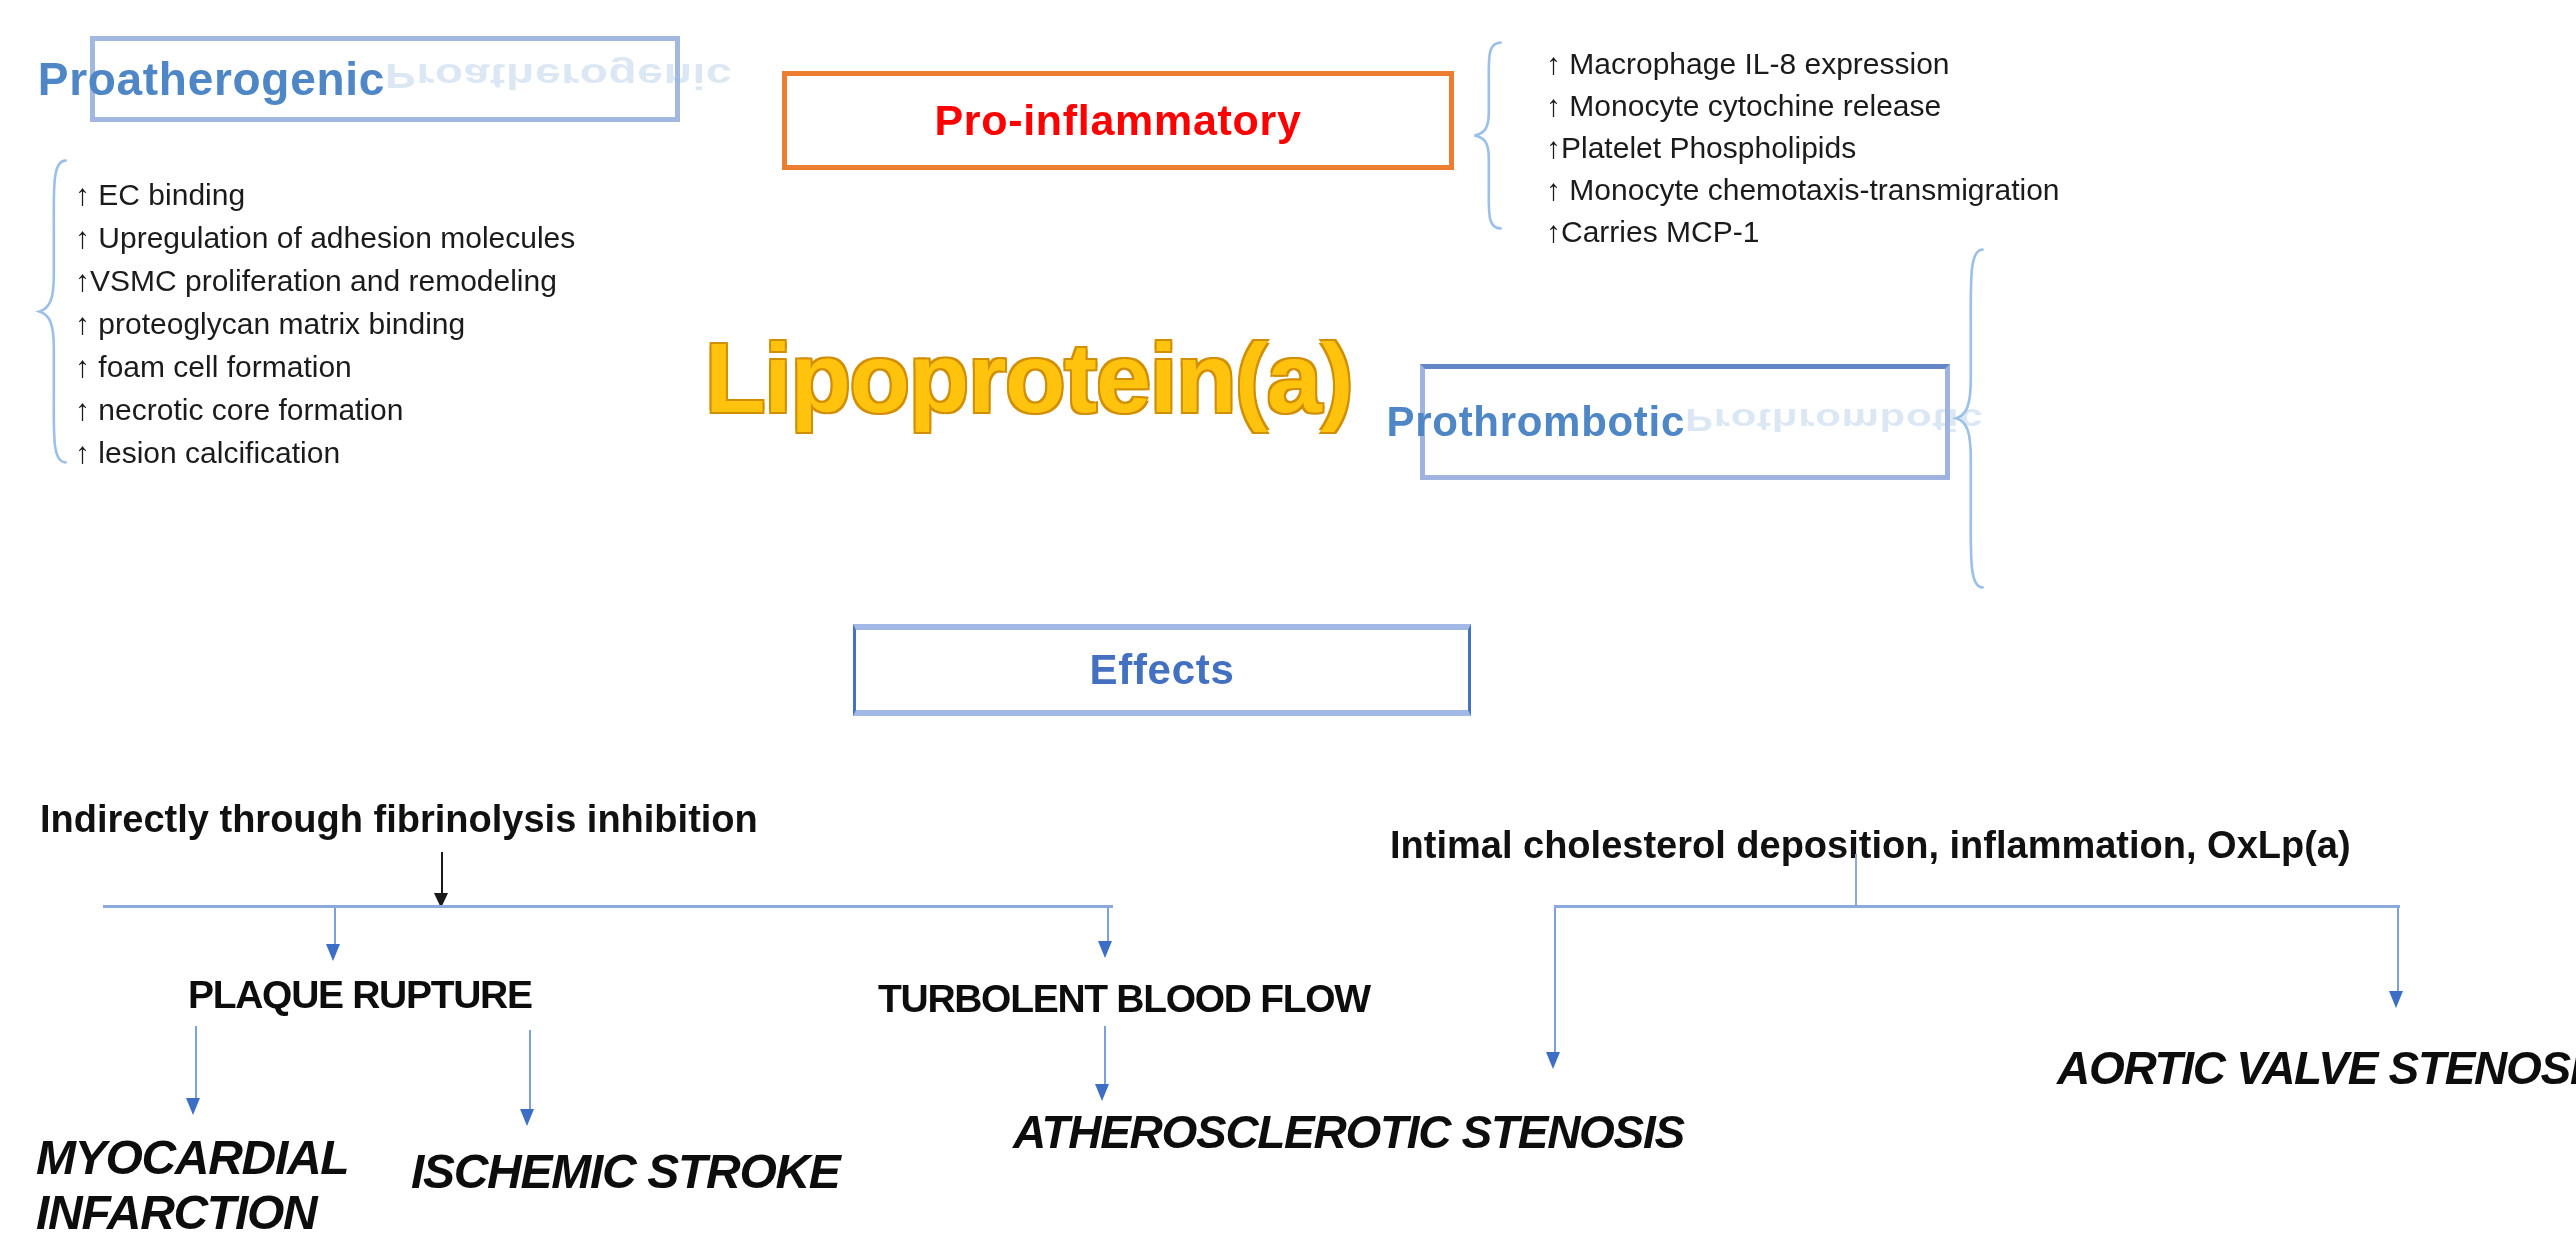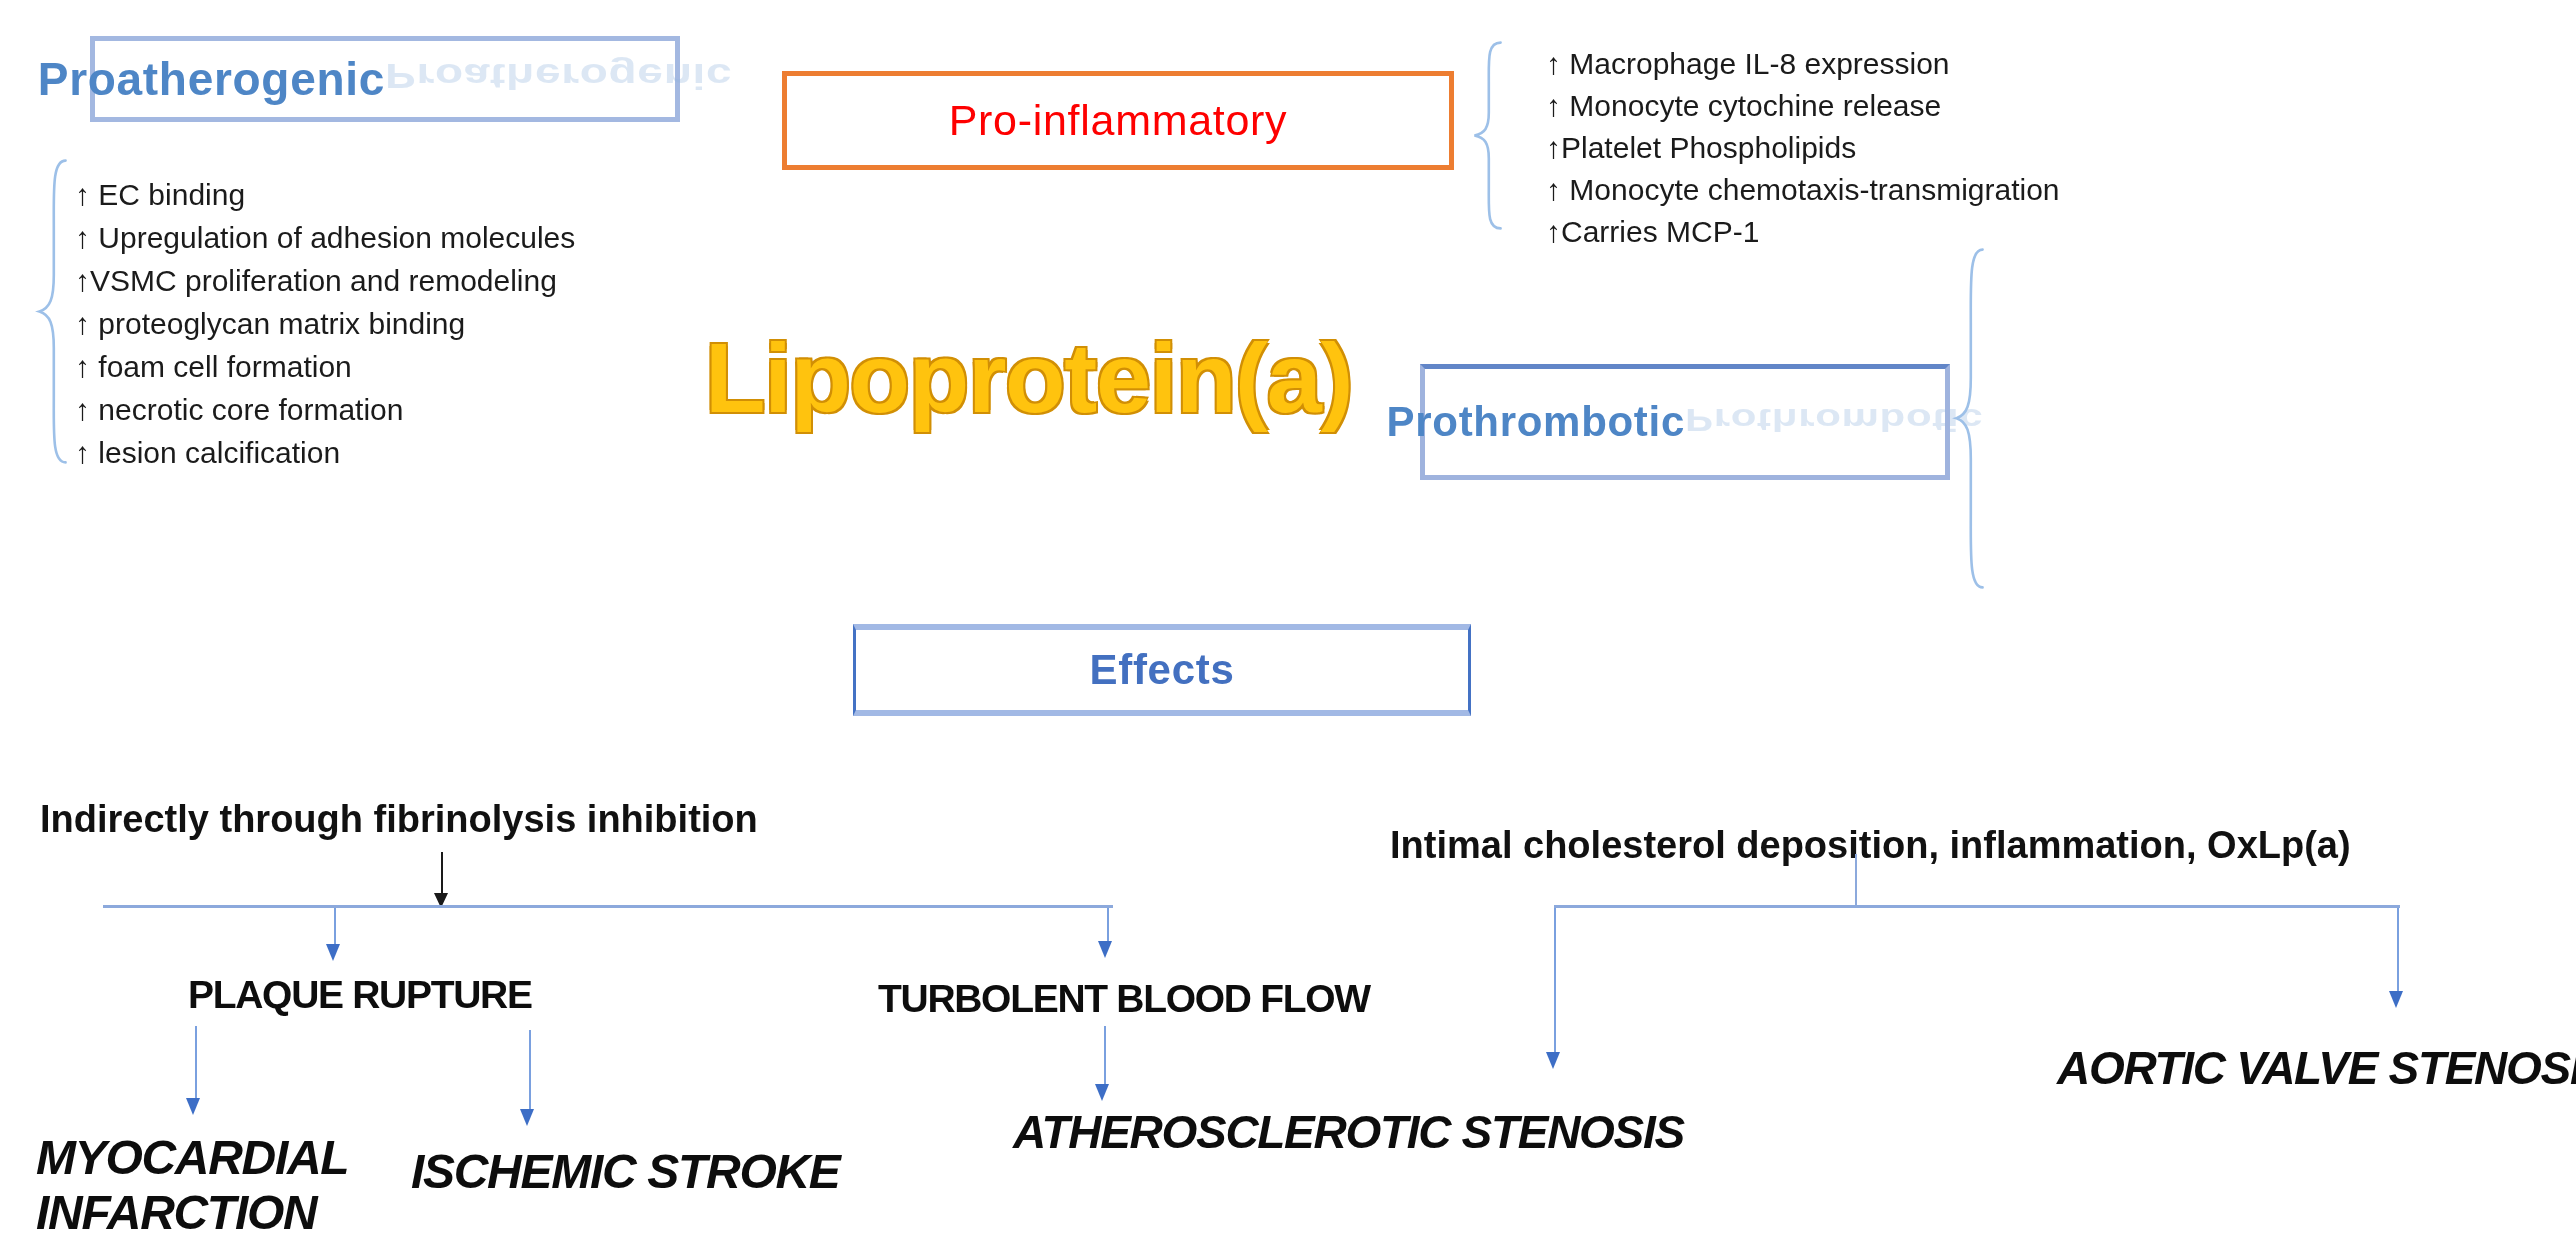--- a/index.html
+++ b/index.html
@@ -10,21 +10,21 @@
   
   .cat-box{display:flex;flex-direction:row;align-items:center;justify-content:center;background:#fff;}
   .box-proath{left:90px;top:36px;width:580px;height:76px;border:5.2px solid #A3B8E1;}
   .box-proinf{left:782px;top:71px;width:662px;height:89px;border:5.2px solid #ED7D31;}
   .box-prothromb{left:1420px;top:364px;width:520px;height:106px;border:5.2px solid #9FB3DE;border-top-color:#6286C8;}
   .box-effects{left:853px;top:624px;width:612px;height:80px;border-left:3.3px solid #4472C4;border-right:3.3px solid #4472C4;border-top:6.5px solid #A2B9E5;border-bottom:6.5px solid #A2B9E5;}
   .wa-main{font-size:46px;font-weight:bold;color:#4E86C6;line-height:1;letter-spacing:0.7px;}
   .wa-refl{font-size:46px;font-weight:bold;color:#8FB3DC;line-height:1;letter-spacing:0.7px;
            transform:scaleY(-0.75);opacity:.30;margin-top:-6.5px;}
   .box-prothromb .wa-main,.box-prothromb .wa-refl{font-size:42px;}
-  .proinf-label{font-size:43px;font-weight:400;color:#FE0000;letter-spacing:0.7px;}
+  .proinf-label{font-size:43px;font-weight:700;color:#FE0000;letter-spacing:0.7px;}
   .effects-label{font-size:42px;font-weight:600;color:#4370C0;letter-spacing:0.7px;}
   
   .title-lp{left:705px;top:321px;font-size:99px;font-weight:bold;color:#FFC30E;letter-spacing:-1.3px;
             text-shadow:2px 2px 0 #D18F05,-2px 2px 0 #D18F05,2px -2px 0 #D18F05,-2px -2px 0 #D18F05;}
   
   .flist{color:#1b1b1b;font-size:30px;line-height:43px;white-space:nowrap;margin-top:18px;}
   .list-proath{left:75px;top:155px;}
   .list-proinf{left:1546px;top:25px;line-height:42px;}
   .list-prothromb{left:2026px;top:236px;}
   .brace{stroke:#9DC0E8;stroke-width:4;fill:none;stroke-linecap:round;}

